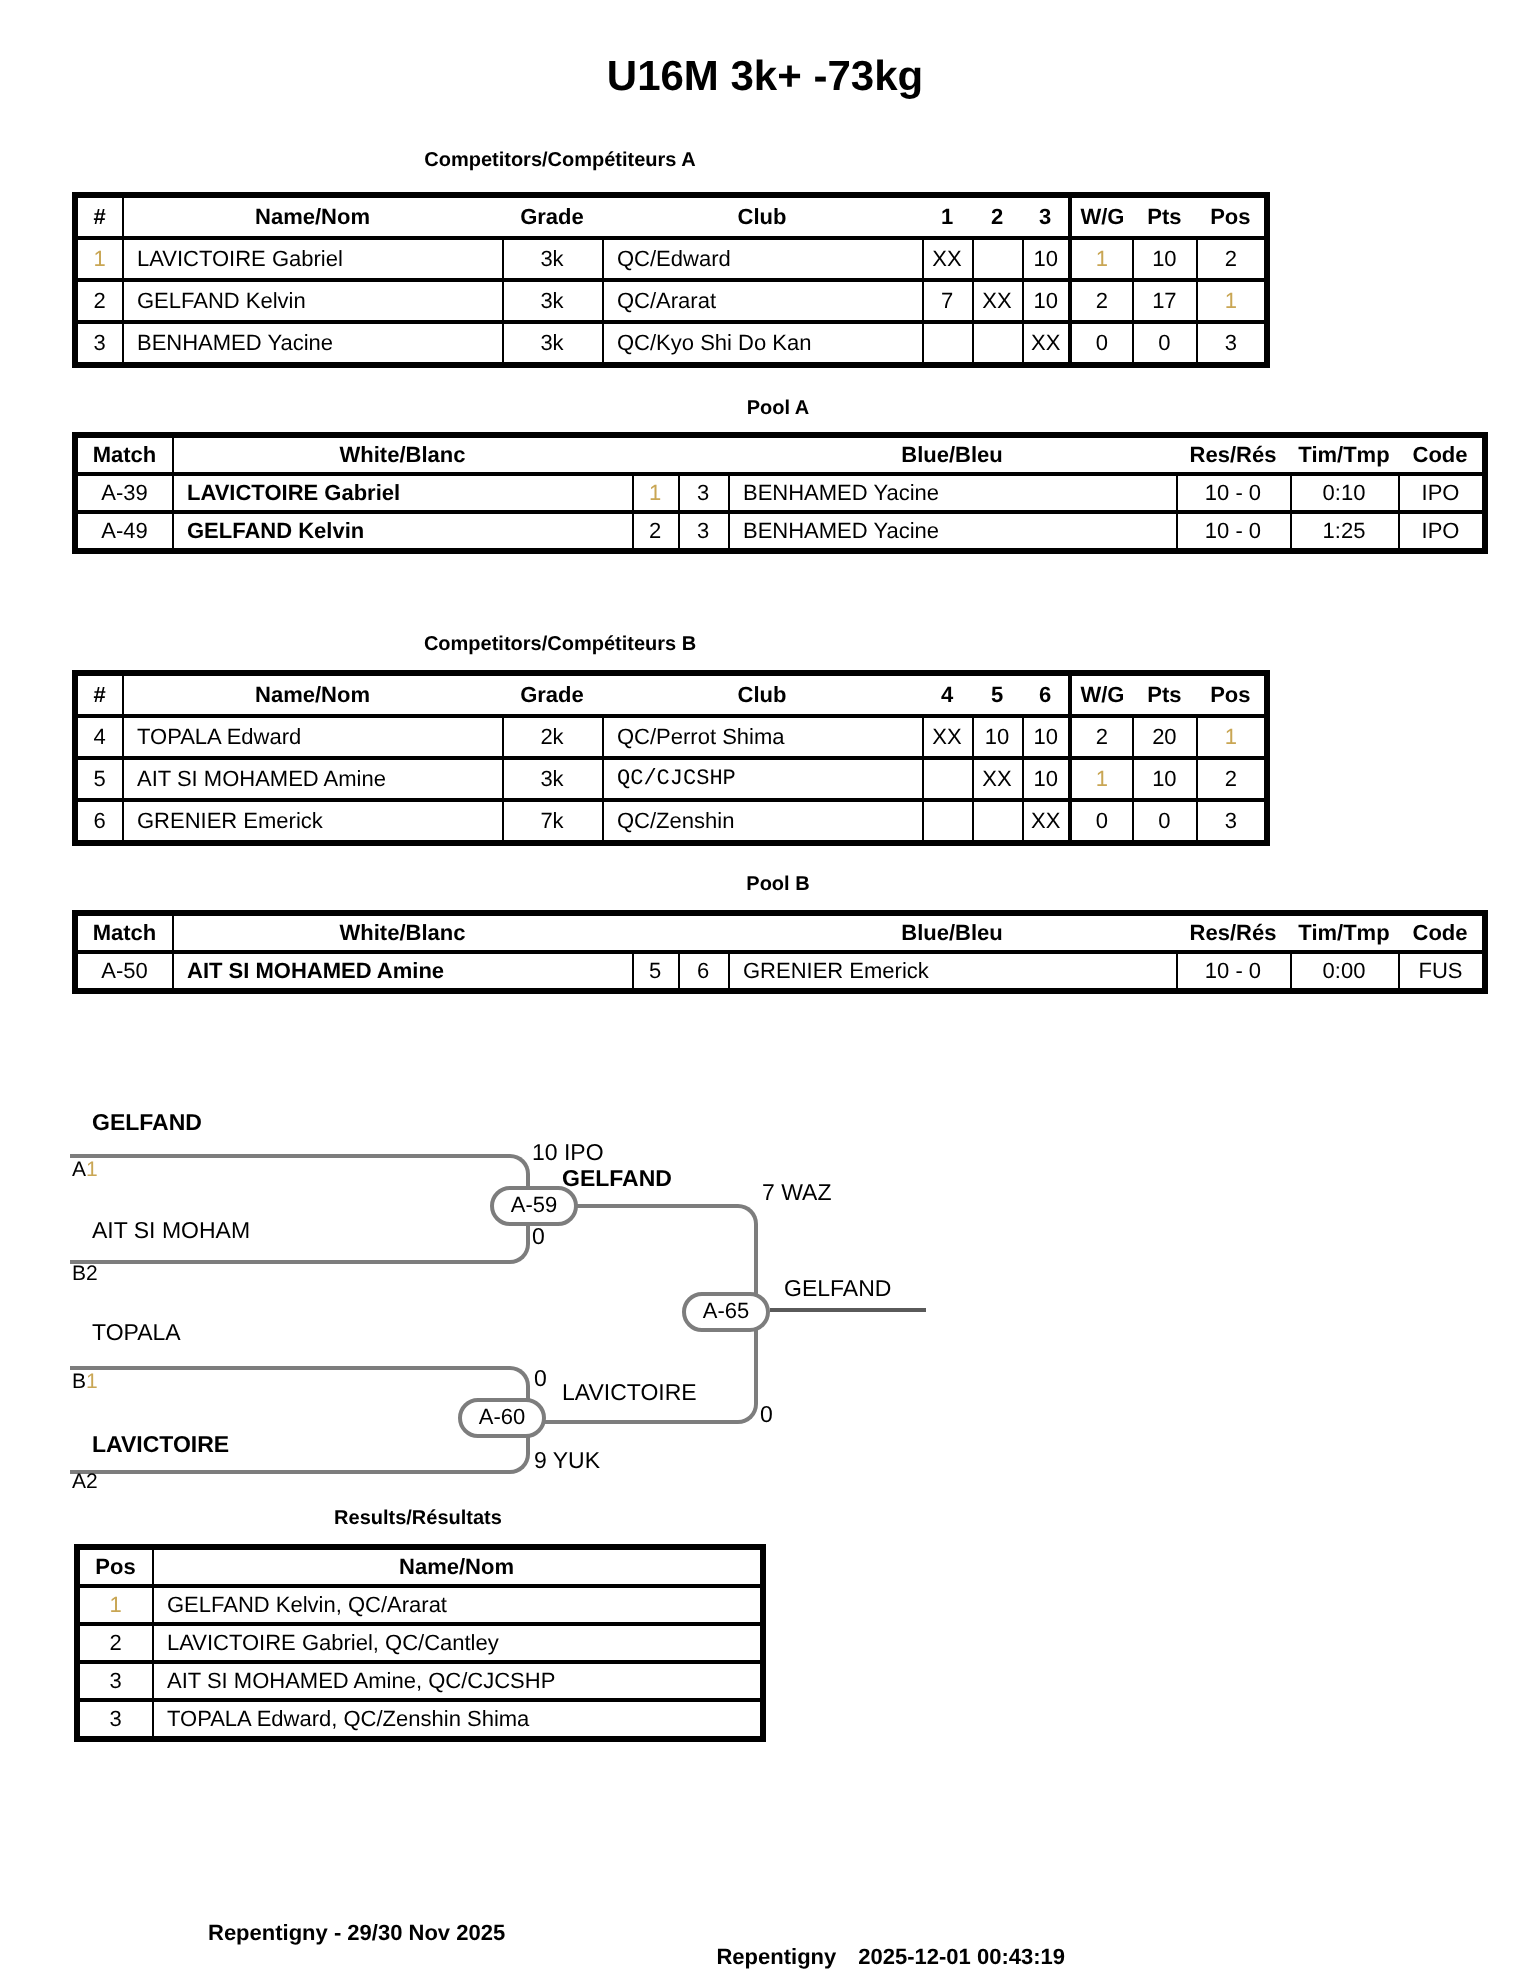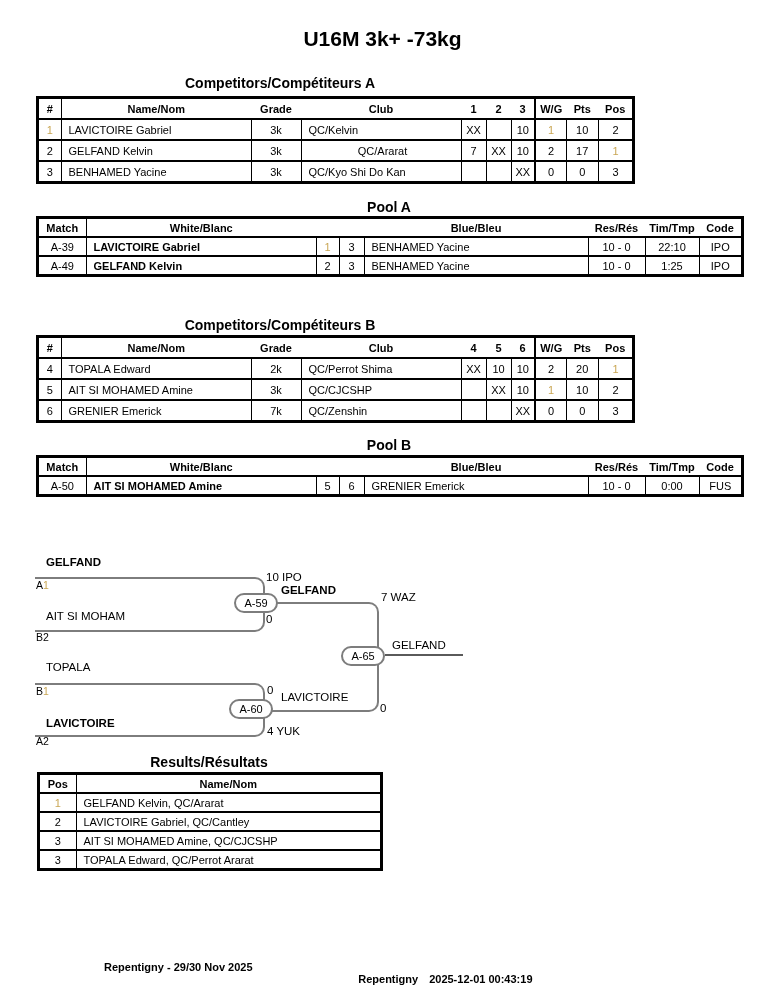--- a/index.html
+++ b/index.html
@@ -1,20 +1,20 @@
 <!DOCTYPE html>
 <html><head>
 <meta charset="utf-8">
 <style>
   html,body{margin:0;padding:0;background:#e8e8e8;}
   #page{position:relative;width:765px;height:990px;background:#ffffff;margin:0 auto;
         font-family:"Liberation Sans",sans-serif;color:#000;overflow:hidden;}
   .title{position:absolute;top:27px;left:0;width:765px;text-align:center;
          font-size:21px;font-weight:bold;}
-  .sec-h{position:absolute;width:400px;text-align:center;font-size:14px;font-weight:bold;}
+  .sec-h{position:absolute;width:400px;text-align:center;font-size:10px;font-weight:bold;}
   
   table.tbl{position:absolute;border-collapse:collapse;background:#fff;
             border:2px solid #000;outline:1px solid #000;}
   table.tbl th,table.tbl td{font-size:11px;padding:0 4px;white-space:nowrap;
             overflow:hidden;vertical-align:middle;}
   table.tbl th{font-weight:bold;border-bottom:2px solid #000;}
   table.tbl td{border-top:2px solid #000;border-left:1px solid #000;}
   table.tbl td:first-child{border-left:none;}
   table.tbl .hdiv{border-left:1px solid #000;}
   table.tbl .thickL{border-left:2px solid #000 !important;}
@@ -71,33 +71,33 @@
             <th class="ac thickL" style="height: 19px;">W/G</th>
             <th class="ac" style="height: 19px;">Pts</th>
             <th class="ac" style="height: 19px;">Pos</th>
           </tr>
         </thead>
         <tbody>
           <tr>
             <td class="ac gold" style="height: 19px;">1</td>
             <td class="al" style="height: 19px;">LAVICTOIRE Gabriel</td>
             <td class="ac" style="height: 19px;">3k</td>
-            <td class="al" style="height: 19px;">QC/Kelvin</td>
+            <td class="al" style="height: 19px;">QC/Edward</td>
             <td class="ac" style="height: 19px;">XX</td>
             <td class="ac" style="height: 19px;"></td>
             <td class="ac" style="height: 19px;">10</td>
             <td class="ac gold thickL" style="height: 19px;">1</td>
             <td class="ac" style="height: 19px;">10</td>
             <td class="ac" style="height: 19px;">2</td>
           </tr>
           <tr>
             <td class="ac" style="height: 19px;">2</td>
             <td class="al" style="height: 19px;">GELFAND Kelvin</td>
             <td class="ac" style="height: 19px;">3k</td>
-            <td class="al" style="height: 19px; text-align: center;">QC/Ararat</td>
+            <td class="al" style="height: 19px;">QC/Ararat</td>
             <td class="ac" style="height: 19px;">7</td>
             <td class="ac" style="height: 19px;">XX</td>
             <td class="ac" style="height: 19px;">10</td>
             <td class="ac thickL" style="height: 19px;">2</td>
             <td class="ac" style="height: 19px;">17</td>
             <td class="ac gold" style="height: 19px;">1</td>
           </tr>
           <tr>
             <td class="ac" style="height: 19px;">3</td>
             <td class="al" style="height: 19px;">BENHAMED Yacine</td>
@@ -138,21 +138,21 @@
           </tr>
         </thead>
         <tbody>
           <tr>
             <td class="ac" style="height: 17px;">A-39</td>
             <td class="al b" style="height: 17px;">LAVICTOIRE Gabriel</td>
             <td class="ac gold" style="height: 17px;">1</td>
             <td class="ac" style="height: 17px;">3</td>
             <td class="al" style="height: 17px;">BENHAMED Yacine</td>
             <td class="ac" style="height: 17px;">10 - 0</td>
-            <td class="ac" style="height: 17px;">22:10</td>
+            <td class="ac" style="height: 17px;">0:10</td>
             <td class="ac" style="height: 17px;">IPO</td>
           </tr>
           <tr>
             <td class="ac" style="height: 17px;">A-49</td>
             <td class="al b" style="height: 17px;">GELFAND Kelvin</td>
             <td class="ac" style="height: 17px;">2</td>
             <td class="ac" style="height: 17px;">3</td>
             <td class="al" style="height: 17px;">BENHAMED Yacine</td>
             <td class="ac" style="height: 17px;">10 - 0</td>
             <td class="ac" style="height: 17px;">1:25</td>
@@ -199,21 +199,21 @@
             <td class="ac" style="height: 19px;">10</td>
             <td class="ac" style="height: 19px;">10</td>
             <td class="ac thickL" style="height: 19px;">2</td>
             <td class="ac" style="height: 19px;">20</td>
             <td class="ac gold" style="height: 19px;">1</td>
           </tr>
           <tr>
             <td class="ac" style="height: 19px;">5</td>
             <td class="al" style="height: 19px;">AIT SI MOHAMED Amine</td>
             <td class="ac" style="height: 19px;">3k</td>
-            <td class="al" style="height: 19px;">QC/CJCSHP</td>
+            <td class="al" style="height: 19px; font-family: Liberation Mono, monospace;">QC/CJCSHP</td>
             <td class="ac" style="height: 19px;"></td>
             <td class="ac" style="height: 19px;">XX</td>
             <td class="ac" style="height: 19px;">10</td>
             <td class="ac gold thickL" style="height: 19px;">1</td>
             <td class="ac" style="height: 19px;">10</td>
             <td class="ac" style="height: 19px;">2</td>
           </tr>
           <tr>
             <td class="ac" style="height: 19px;">6</td>
             <td class="al" style="height: 19px;">GRENIER Emerick</td>
@@ -287,48 +287,48 @@
           <tr>
             <td class="ac" style="height: 17px;">2</td>
             <td class="al" style="height: 17px;">LAVICTOIRE Gabriel, QC/Cantley</td>
           </tr>
           <tr>
             <td class="ac" style="height: 17px;">3</td>
             <td class="al" style="height: 17px;">AIT SI MOHAMED Amine, QC/CJCSHP</td>
           </tr>
           <tr>
             <td class="ac" style="height: 17px;">3</td>
-            <td class="al" style="height: 17px;">TOPALA Edward, QC/Perrot Ararat</td>
+            <td class="al" style="height: 17px;">TOPALA Edward, QC/Zenshin Shima</td>
           </tr>
         </tbody>
       </table>
     </div>
 
   <div class="pair" style="left:35px;top:577px;width:228px;height:51px"></div>
   <div class="pair" style="left:35px;top:683px;width:228px;height:50px"></div>
   <div class="pair" style="left:272px;top:602px;width:105px;height:106px"></div>
   <div class="bline" style="left:385px;top:654px;width:78px"></div>
 
-  <div class="node" style="left:234px;top:593px">A-59</div>
+  <div class="node" style="left:245px;top:593px">A-59</div>
   <div class="node" style="left:229px;top:699px">A-60</div>
   <div class="node" style="left:341px;top:646px">A-65</div>
 
   <div class="bl" style="left: 46px; top: 556px; font-weight: bold;">GELFAND</div>
   <div class="bl seed" style="left:36px;top:579px"><span>A</span><span class="gold">1</span></div>
   <div class="bl" style="left:266px;top:571px">10 IPO</div>
   <div class="bl" style="left: 46px; top: 610px; font-weight: normal;">AIT SI MOHAM</div>
   <div class="bl seed" style="left:36px;top:631px"><span>B</span><span>2</span></div>
   <div class="bl" style="left:266px;top:613px">0</div>
 
   <div class="bl" style="left: 46px; top: 661px; font-weight: normal;">TOPALA</div>
   <div class="bl seed" style="left:36px;top:685px"><span>B</span><span class="gold">1</span></div>
   <div class="bl" style="left:267px;top:684px">0</div>
   <div class="bl" style="left: 46px; top: 717px; font-weight: bold;">LAVICTOIRE</div>
   <div class="bl seed" style="left:36px;top:735px"><span>A</span><span>2</span></div>
-  <div class="bl" style="left:267px;top:725px">4 YUK</div>
+  <div class="bl" style="left:267px;top:725px">9 YUK</div>
 
   <div class="bl" style="left: 281px; top: 584px; font-weight: bold;">GELFAND</div>
   <div class="bl" style="left:381px;top:591px">7 WAZ</div>
   <div class="bl" style="left: 281px; top: 691px; font-weight: normal;">LAVICTOIRE</div>
   <div class="bl" style="left:380px;top:702px">0</div>
   <div class="bl" style="left:392px;top:639px">GELFAND</div>
 
   <div class="foot" style="left:104px">Repentigny - 29/30 Nov 2025</div>
   <div class="foot" style="left:346px">
     <span>Repentigny</span><span style="display:inline-block;width:11px"></span><span>2025-12-01 00:43:19</span>

